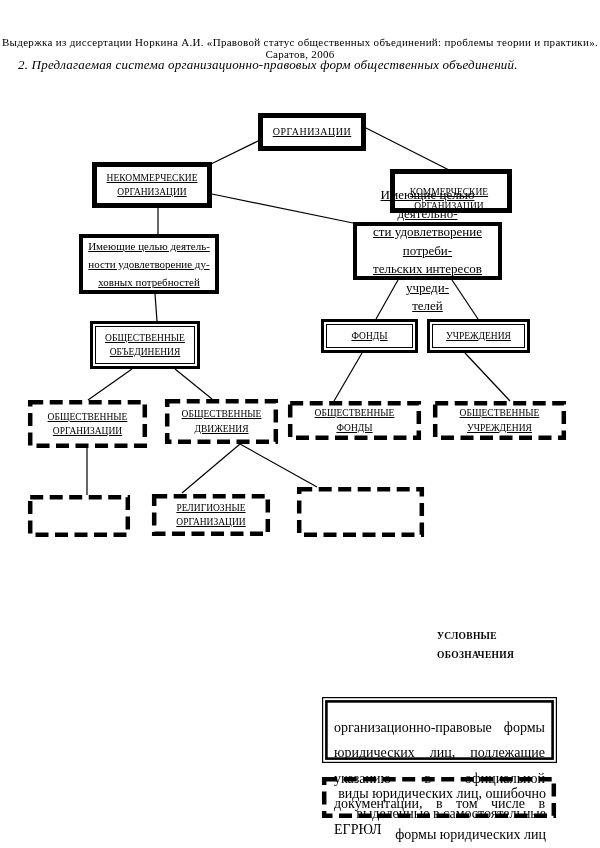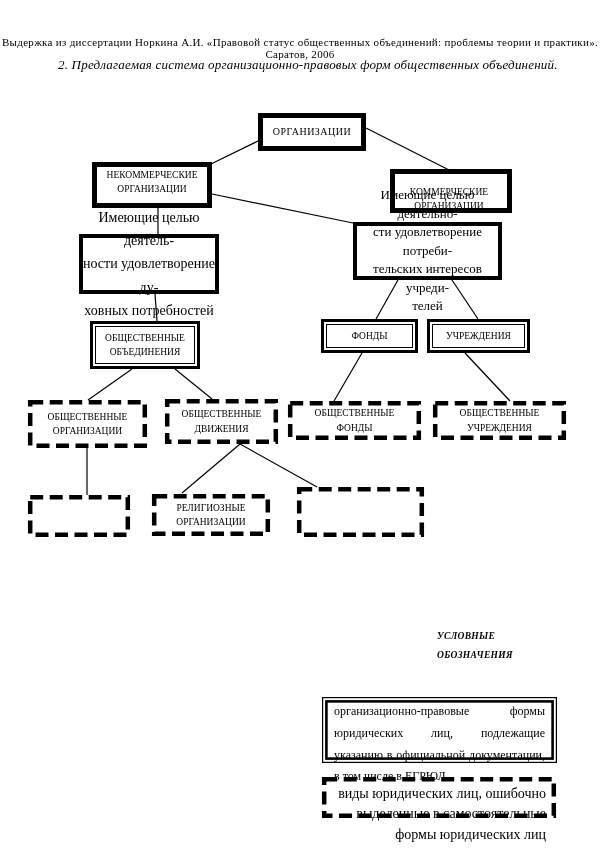--- a/index.html
+++ b/index.html
@@ -10,41 +10,40 @@
     overflow:hidden;
   }
   .source-line{
     position:absolute;top:36px;left:0;width:100%;
     text-align:center;font-size:11px;letter-spacing:0.3px;color:#000;
   }
   .heading{
     position:absolute;top:57px;left:18px;right:6px;
     font-size:13px;font-style:italic;letter-spacing:0.2px;color:#000;
     white-space:nowrap;
-    margin-left:40px;
   }
   #diagram-svg{position:absolute;left:0;top:0;}
   #label-layer{position:absolute;left:0;top:0;width:600px;height:848px;pointer-events:none;}
   .node-label{
     position:absolute;display:flex;align-items:center;justify-content:center;
-    text-align:center;white-space:pre-line;box-sizing:border-box;color:#000;
+    text-align:center;white-space:pre-line;box-sizing:border-box;color:#000;text-decoration:underline;
   }
   .n-caps{font-size:9.5px;line-height:1.5;}
   .n-small{font-size:9px;line-height:1.55;}
   .n-org{font-size:10px;line-height:1.2;letter-spacing:0.5px;}
-  .n-goal-l{font-size:14px;line-height:1.65;}
+  .n-goal-l{font-size:11px;line-height:1.65;}
   .n-goal-r{font-size:13px;line-height:1.42;}
   .legend-title{
     position:absolute;left:437px;top:627px;width:140px;
-    font-size:9.5px;font-weight:bold;font-style:italic;line-height:19px;
+    font-size:9.5px;font-weight:bold;line-height:19px;
     letter-spacing:0.3px;white-space:pre-line;color:#000;
   }
   .legend-justify{
     position:absolute;box-sizing:border-box;display:block;
-    text-align:justify;font-size:12px;line-height:1.82;padding:4px 12px 6px 12px;color:#000;
+    text-align:justify;font-size:14px;line-height:1.82;padding:18px 12px 6px 12px;color:#000;
   }
   .legend-center{
     position:absolute;box-sizing:border-box;display:block;
     text-align:right;font-size:14px;line-height:1.45;padding:7px 10px;color:#000;
   }
 </style>
 </head>
 <body>
 
 <div class="page">
@@ -82,21 +81,21 @@
       <rect x="435.2" y="403.2" width="128.6" height="34.6" stroke-width="4.5" stroke-dasharray="13 6.5" fill="#ffffff" stroke="#000000"></rect>
       <rect x="30.2" y="497.2" width="97.6" height="37.6" stroke-width="4.5" stroke-dasharray="13 6.5" fill="#ffffff" stroke="#000000"></rect>
       <rect x="154.2" y="496.2" width="113.6" height="37.6" stroke-width="4.5" stroke-dasharray="13 6.5" fill="#ffffff" stroke="#000000"></rect>
       <rect x="299.2" y="489.2" width="122.6" height="45.6" stroke-width="4.5" stroke-dasharray="13 6.5" fill="#ffffff" stroke="#000000"></rect>
       <rect x="322.6" y="697.6" width="233.8" height="64.8" stroke-width="1.2" fill="#ffffff" stroke="#000000"></rect>
       <rect x="326.4" y="701.4" width="226.2" height="57.2" fill="none" stroke="#000000" stroke-width="2.6"></rect>
       <rect x="324.2" y="779.2" width="229.6" height="36.6" stroke-width="4.5" stroke-dasharray="13 6.5" fill="#ffffff" stroke="#000000"></rect>
     </svg>
   <div id="label-layer">
       <div class="node-label n-org" style="left: 258px; top: 113px; width: 108px; height: 38px;">ОРГАНИЗАЦИИ</div>
-      <div class="node-label n-caps" style="left: 92px; top: 162px; width: 120px; height: 40px;">НЕКОММЕРЧЕСКИЕ
+      <div class="node-label n-caps" style="left: 92px; top: 162px; width: 120px; height: 46px;">НЕКОММЕРЧЕСКИЕ
 ОРГАНИЗАЦИИ</div>
       <div class="node-label n-caps" style="left: 390px; top: 177px; width: 118px; height: 44px;">КОММЕРЧЕСКИЕ
 ОРГАНИЗАЦИИ</div>
       <div class="node-label n-goal-l" style="left: 79px; top: 234px; width: 140px; height: 60px;">Имеющие целью деятель-
 ности удовлетворение ду-
 ховных потребностей</div>
       <div class="node-label n-goal-r" style="left: 353px; top: 222px; width: 149px; height: 58px;">Имеющие целью деятельно-
 сти удовлетворение потреби-
 тельских интересов учреди-
 телей</div>

